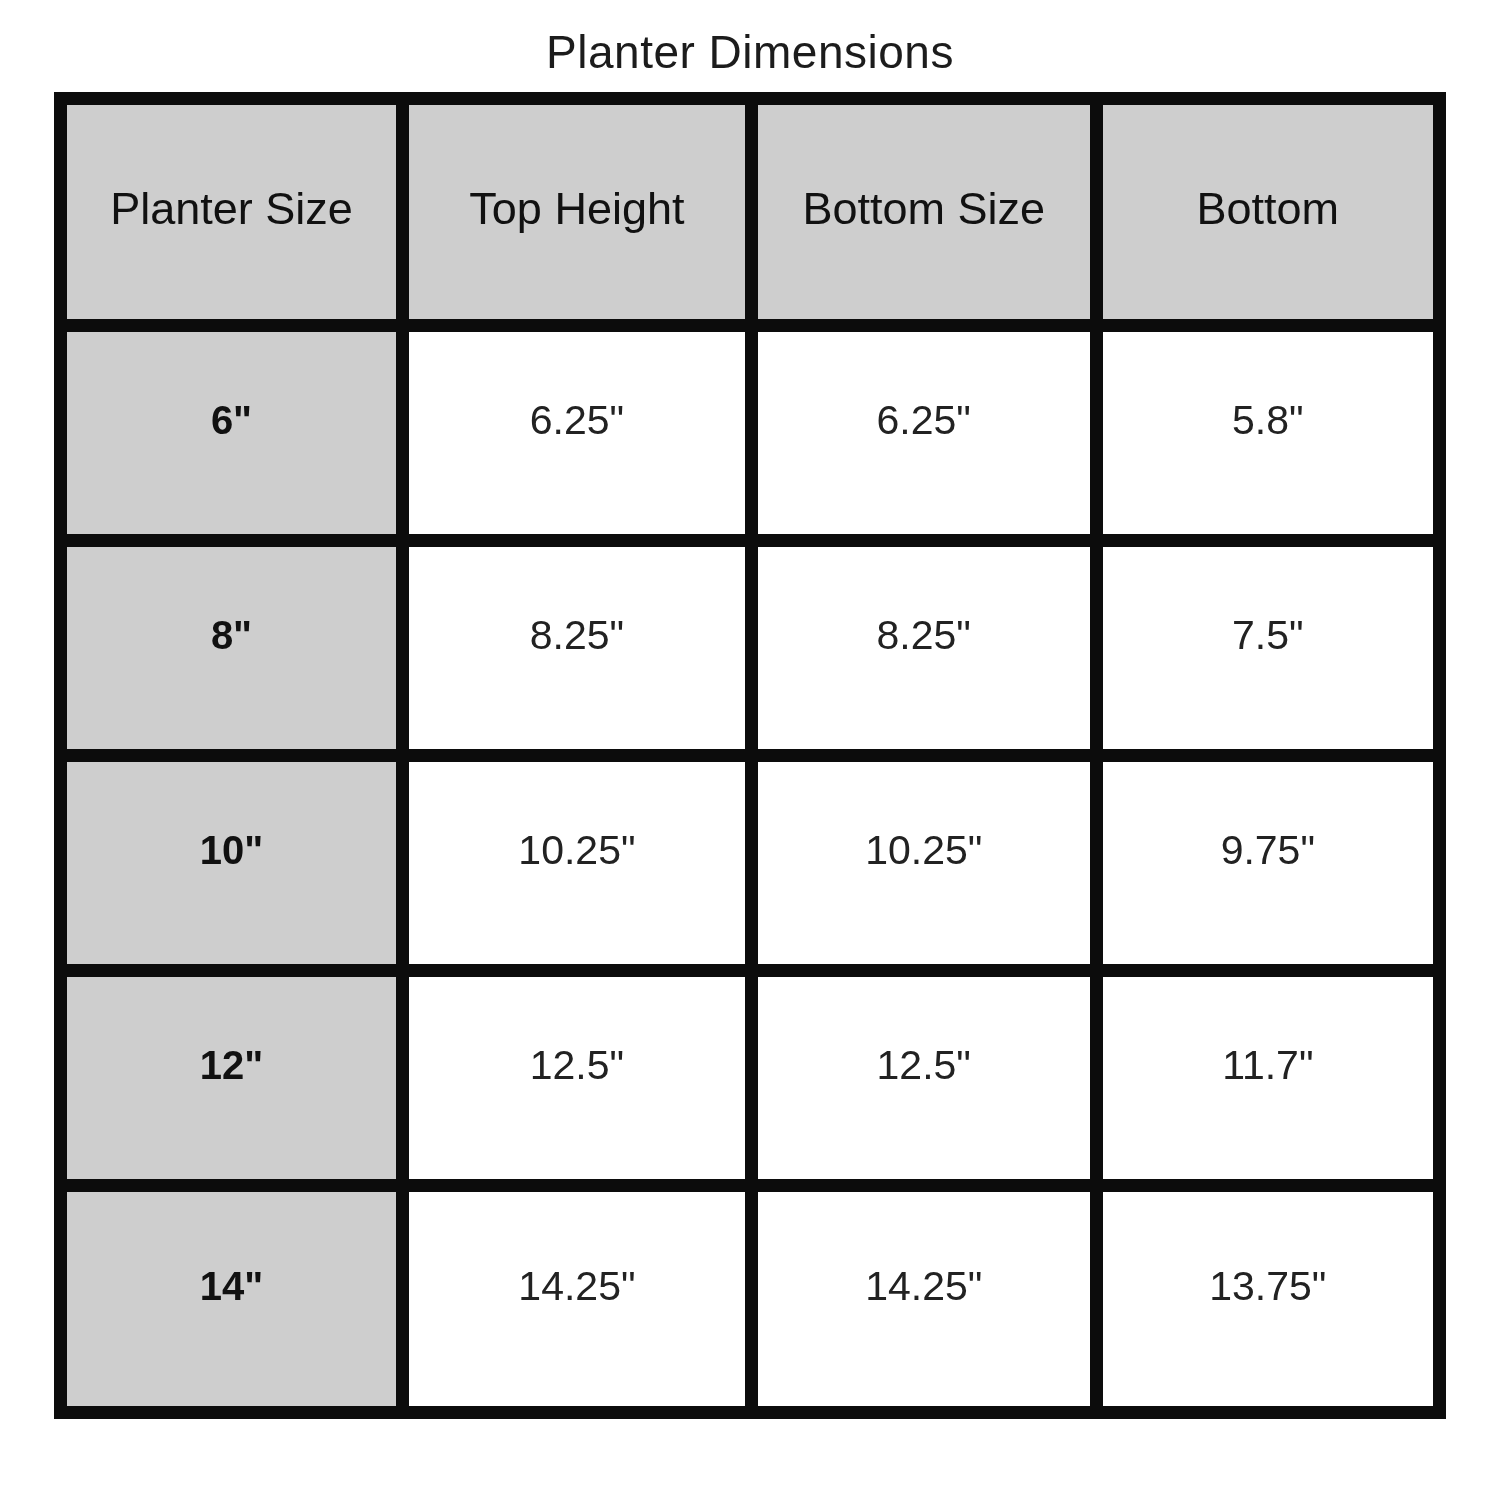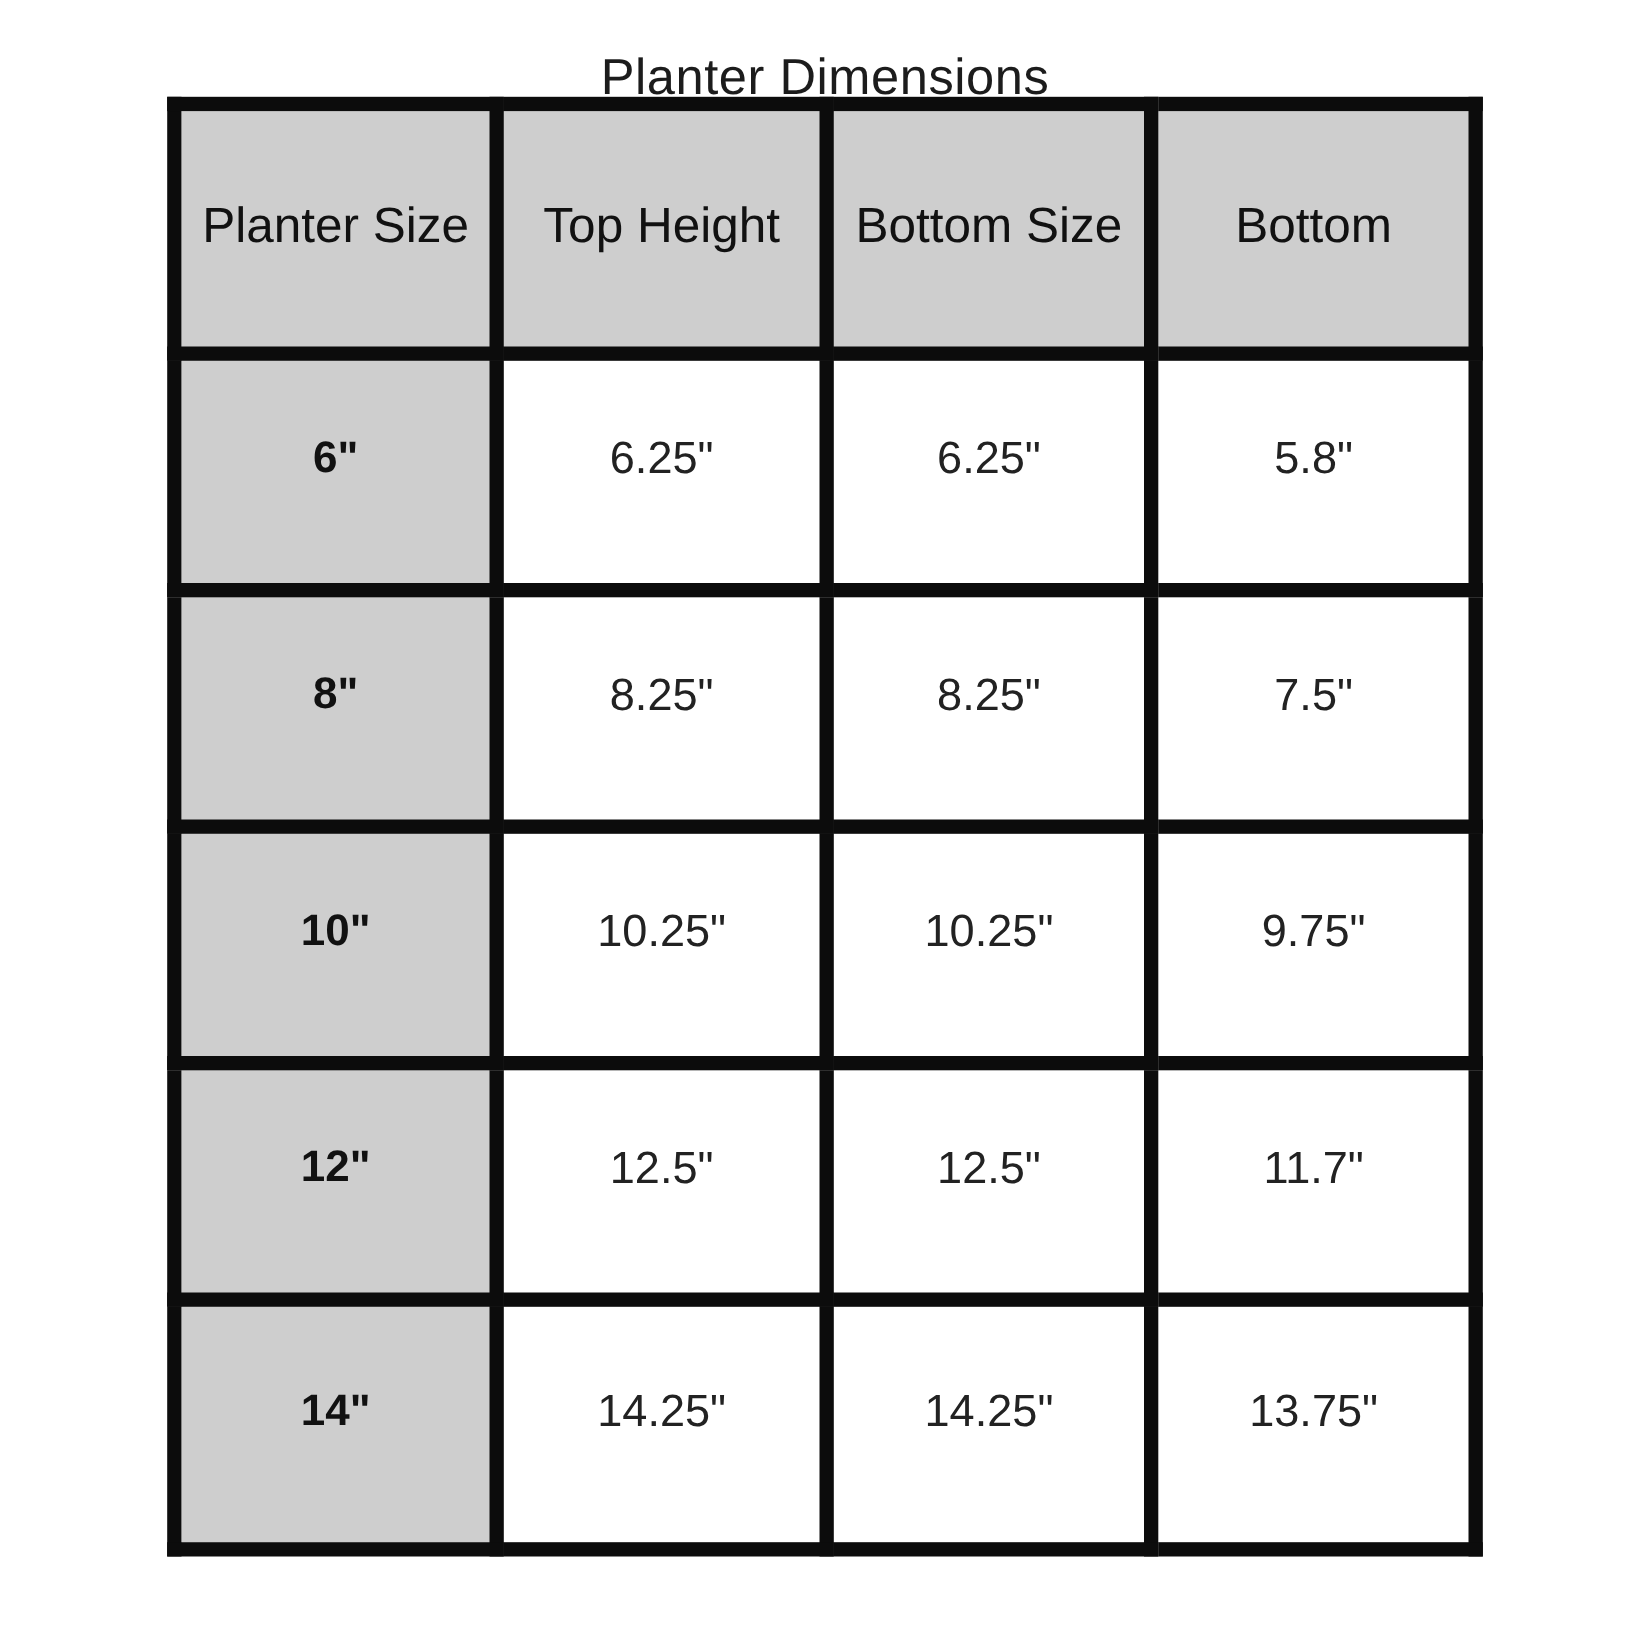--- a/index.html
+++ b/index.html
@@ -11,32 +11,32 @@
     font-family: "Liberation Sans", sans-serif;
     color: #111111;
   }
   .page-title {
     text-align: center;
     font-size: 46px;
     font-weight: 500;
     letter-spacing: 0.5px;
     color: #1c1c1c;
     margin: 0;
-    padding-top: 42px;
-    height: 88px;
+    padding-top: 25px;
+    height: 76px;
     box-sizing: border-box;
   }
   table.dim-table {
     table-layout: fixed;
-    width: 1196px;
+    width: 1392px;
     margin: 0 auto;
     margin-top: 0;
     border-collapse: collapse;
     position: relative;
-    top: 0;
+    top: 16px;
   }
   table.dim-table th,
   table.dim-table td {
     border: 13px solid #0c0c0c;
     text-align: center;
     vertical-align: middle;
     box-sizing: border-box;
     overflow: hidden;
   }
   

